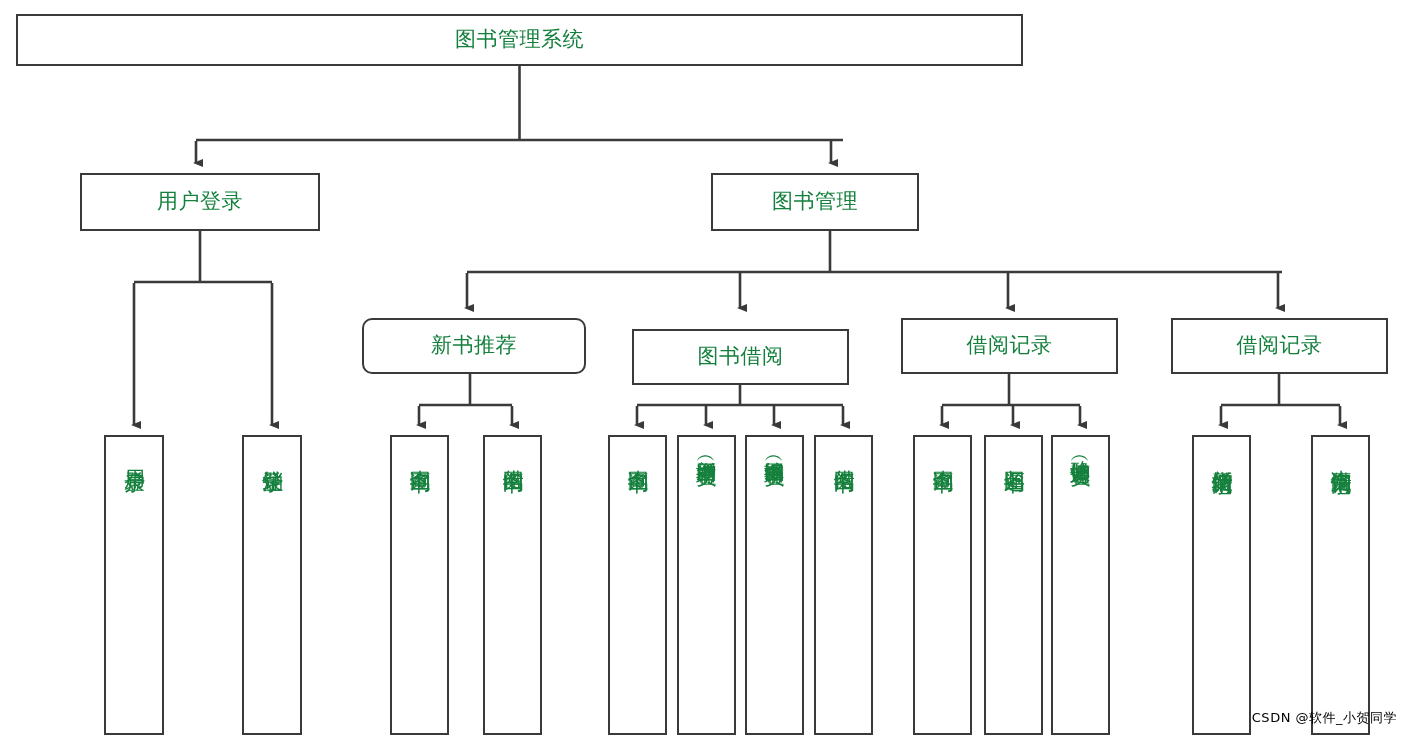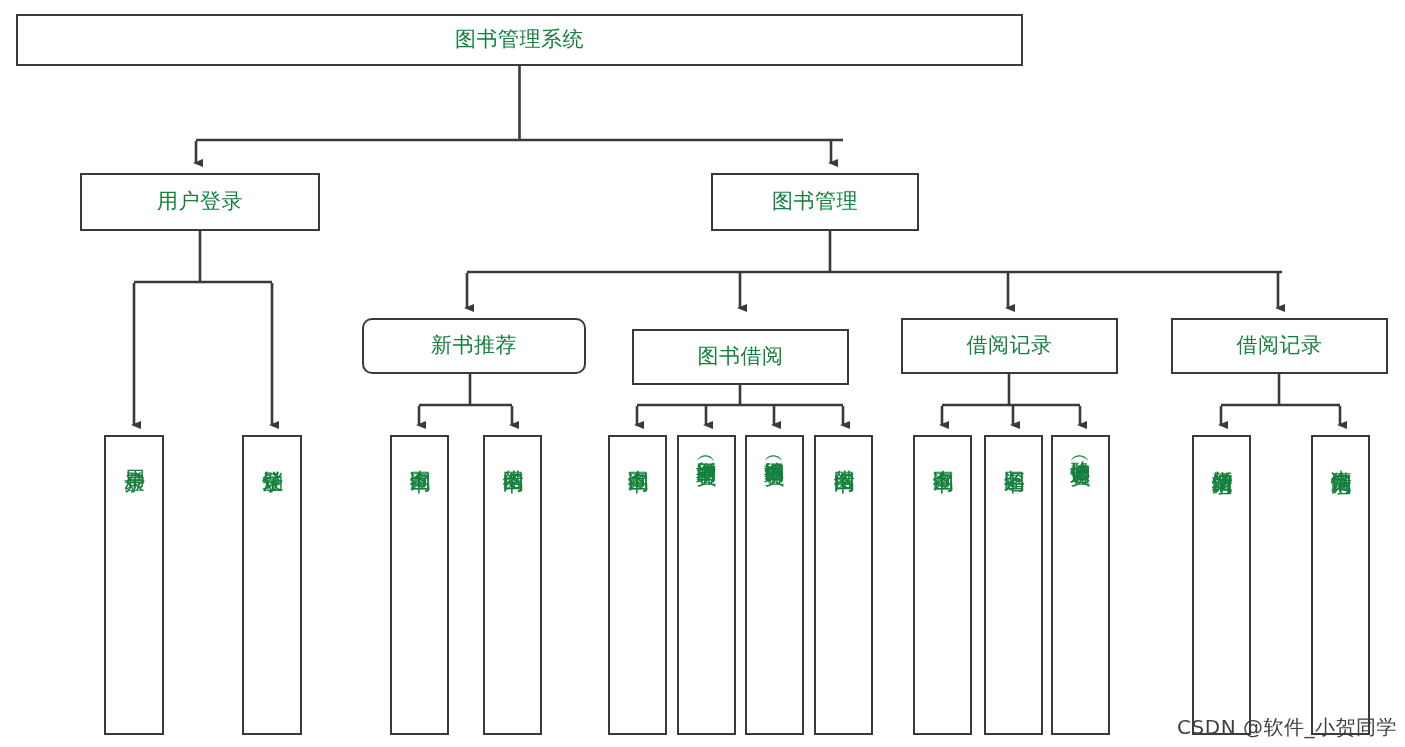--- a/index.html
+++ b/index.html
@@ -51,23 +51,23 @@
     padding-top: 16px;
     white-space: nowrap;
   }
   .node.vert.tall-text {
     padding-top: 8px;
     font-size: 20px;
   }
   .watermark {
     position: absolute;
     right: 8px;
-    bottom: 6px;
-    font-size: 20px;
-    color: #404040;
+    bottom: 20px;
+    font-size: 13px;
+    color: #000000;
     letter-spacing: 0.5px;
     white-space: nowrap;
   }
 </style>
 </head>
 <body>
 
 <div id="canvas">
 
   <svg id="wires" viewBox="0 0 1405 747">

